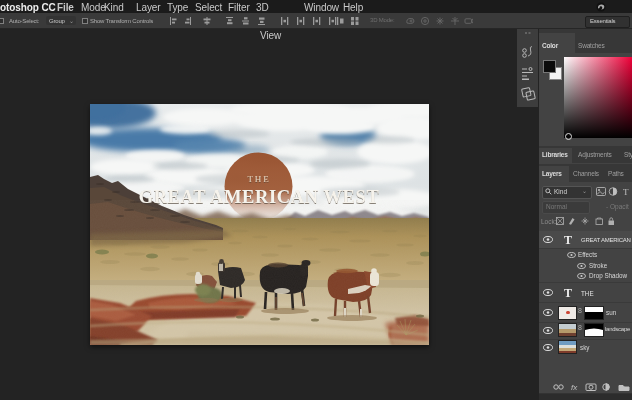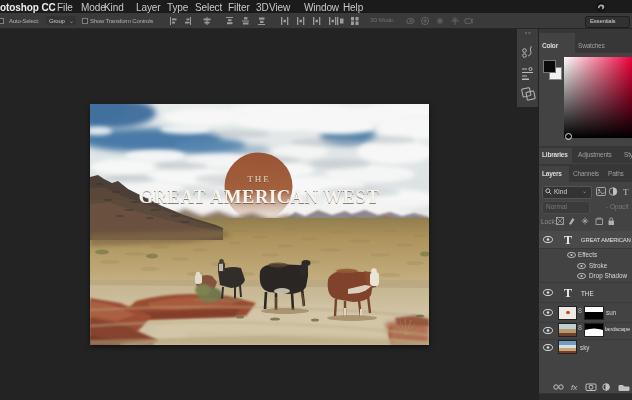--- a/index.html
+++ b/index.html
@@ -24,29 +24,29 @@
   .tab.active{color:#dcdcdc;}
   .tabbg{position:absolute;background:#434343;}
   .sep{position:absolute;left:539px;width:93px;height:1px;background:#3a3a3a;}
 </style>
 </head>
 <body>
 <div id="app">
 
   <div id="menubar">
     <span style="left:0px;color:#ededed;font-weight:bold;">otoshop CC</span>
-    <span style="left:57px;">File</span>
+    <span style="left:57px;font-weight:bold;">File</span>
     <span style="left:81px;">Mode</span>
     <span style="left:104px;">Kind</span>
     <span style="left:136px;">Layer</span>
     <span style="left:167px;">Type</span>
     <span style="left:195px;">Select</span>
     <span style="left:228px;">Filter</span>
     <span style="left:256px;">3D</span>
-    <span style="left:269px;">View</span>
+    <span style="left:260px;margin-top:28px;">View</span>
     <span style="left:304px;text-align:center;">Window</span>
     <span style="left:343px;">Help</span>
   </div>
   <svg class="abs" style="left:596px;top:2px;" width="10" height="10" viewBox="0 0 10 10">
     <circle cx="5" cy="5" r="4.6" fill="#111"></circle>
     <path d="M2 6.5 Q1.5 3 5 2.5 Q8.5 2.2 8.3 5 Q8 7.5 5 7.5 Q6.5 6.8 6.3 5.4 Q6 4 4.6 4.2 Q3.2 4.4 3.6 6 Z" fill="#aaa"></path>
   </svg>
 
   <div id="optbar">
     <div class="cb" style="left:-2px;top:5px;"></div>

